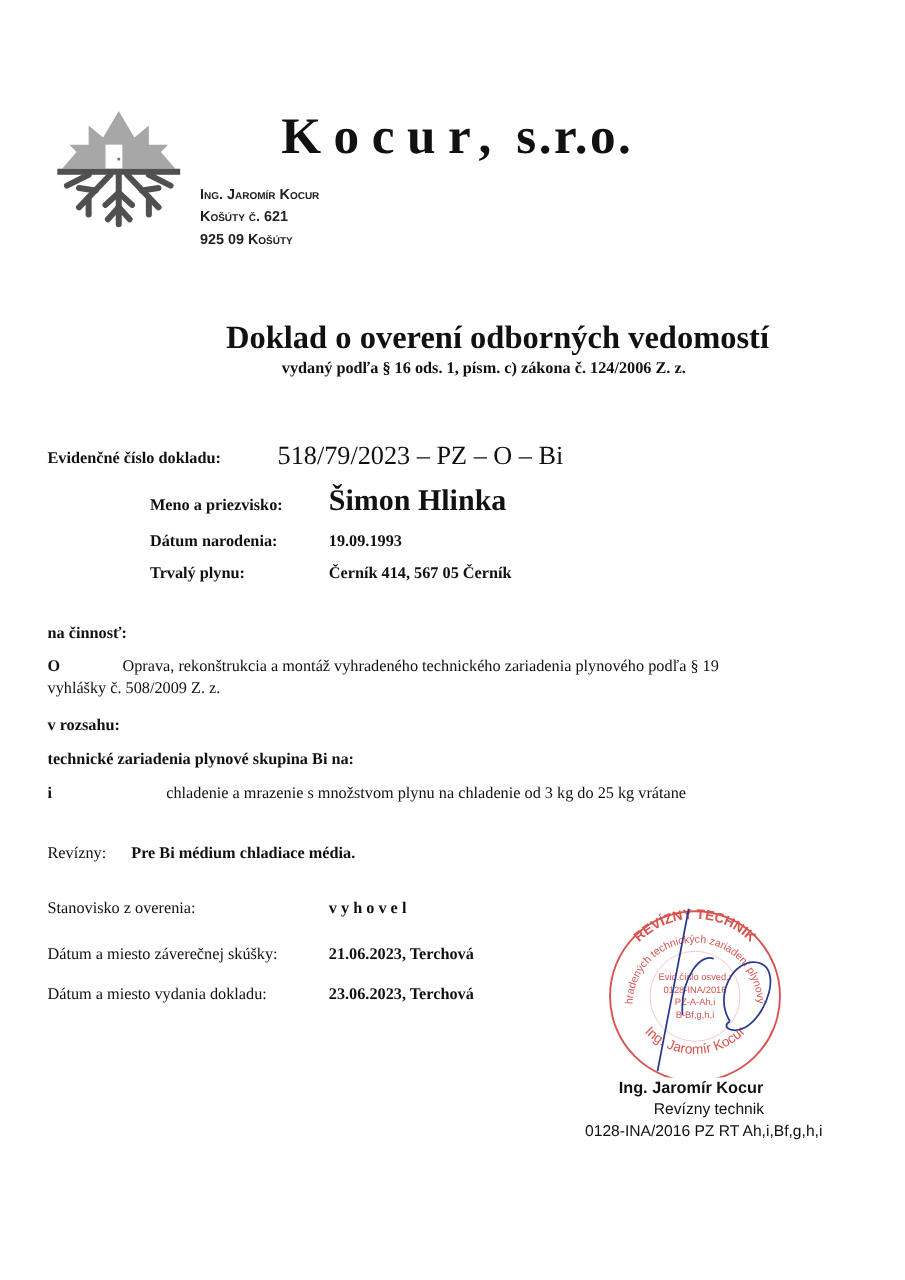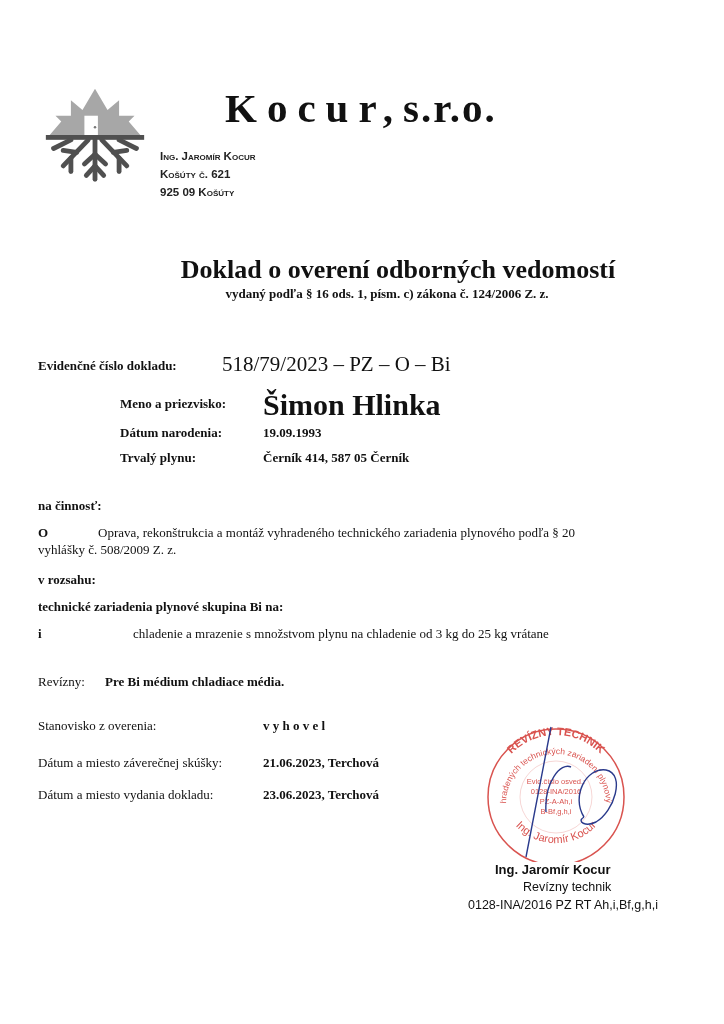--- a/index.html
+++ b/index.html
@@ -1,26 +1,26 @@
 <!DOCTYPE html>
 <html><head>
   <meta charset="utf-8">
   <style>
     html, body { margin: 0; padding: 0; background: #ffffff; }
     body { width: 724px; height: 1024px; position: relative; overflow: hidden; color: #111; font-family: "Liberation Serif", serif; }
     .abs { position: absolute; }
     .logo { left: 42px; top: 86px; width: 106px; height: 98px; }
     .company { left: 225px; top: 84px; font-size: 41px; font-weight: bold; letter-spacing: 10px; white-space: nowrap; }
-    .company .sro { letter-spacing: 2px; }
+    .company .sro { letter-spacing: 2px; margin-left: 10px; }
     .addr { left: 160px; font-family: "Liberation Sans", sans-serif; font-weight: bold; font-size: 11.5px; font-variant: small-caps; color: #222; }
     .title { left: 0; width: 724px; top: 255px; text-align: center; font-size: 26px; font-weight: bold; padding-left: 36px; }
     .subtitle { left: 0; width: 724px; top: 286px; text-align: center; font-size: 13px; font-weight: bold; padding-left: 25px; }
     .lbl-b { font-weight: bold; font-size: 13px; }
     .regnum { font-size: 21px; }
-    .name { font-size: 30px; font-weight: bold; }
+    .name { font-size: 24px; font-weight: bold; }
     .val-b { font-weight: bold; font-size: 13px; font-family: Liberation Serif, serif; }
     .norm { font-size: 13px; }
     .stamp { left: 476px; top: 722px; width: 160px; height: 140px; }
     .sig-name { font-family: "Liberation Sans", sans-serif; font-weight: bold; font-size: 13px; }
     .sig-line { font-family: "Liberation Sans", sans-serif; font-size: 12.5px; }
   </style>
 </head>
 <body>
 
 <svg class="abs logo" viewBox="0 0 110 100">
@@ -58,25 +58,25 @@
 <div class="abs subtitle">vydaný podľa § 16 ods. 1, písm. c) zákona č. 124/2006 Z. z.</div>
 
 <div class="abs lbl-b" style="left:38px; top:358px">Evidenčné číslo dokladu:</div>
 <div class="abs regnum" style="left:222px; top:352px">518/79/2023 – PZ – O – Bi</div>
 
 <div class="abs lbl-b" style="left:120px; top:396px">Meno a priezvisko:</div>
 <div class="abs name" style="left:263px; top:388px">Šimon Hlinka</div>
 <div class="abs lbl-b" style="left:120px; top:425px">Dátum narodenia:</div>
 <div class="abs val-b" style="left:263px; top:425px">19.09.1993</div>
 <div class="abs lbl-b" style="left:120px; top:450px">Trvalý plynu:</div>
-<div class="abs val-b" style="left:263px; top:450px">Černík 414, 587 05  Černík</div>
+<div class="abs val-b" style="left:263px; top:450px">Černík 414, 567 05  Černík</div>
 
 <div class="abs lbl-b" style="left:38px; top:498px">na činnosť:</div>
 <div class="abs lbl-b" style="left:38px; top:525px">O</div>
-<div class="abs norm" style="left:98px; top:525px">Oprava, rekonštrukcia a montáž vyhradeného technického zariadenia plynového podľa § 20</div>
+<div class="abs norm" style="left:98px; top:525px">Oprava, rekonštrukcia a montáž vyhradeného technického zariadenia plynového podľa § 19</div>
 <div class="abs norm" style="left:38px; top:542px">vyhlášky č. 508/2009 Z. z.</div>
 
 <div class="abs lbl-b" style="left:38px; top:572px">v rozsahu:</div>
 <div class="abs lbl-b" style="left:38px; top:599px">technické zariadenia plynové skupina Bi na:</div>
 <div class="abs lbl-b" style="left:38px; top:626px">i</div>
 <div class="abs norm" style="left:133px; top:626px">chladenie a mrazenie s množstvom plynu na chladenie od 3 kg do 25 kg vrátane</div>
 
 <div class="abs norm" style="left:38px; top:674px">Revízny:</div>
 <div class="abs val-b" style="left:105px; top:674px">Pre Bi médium chladiace média.</div>
 

